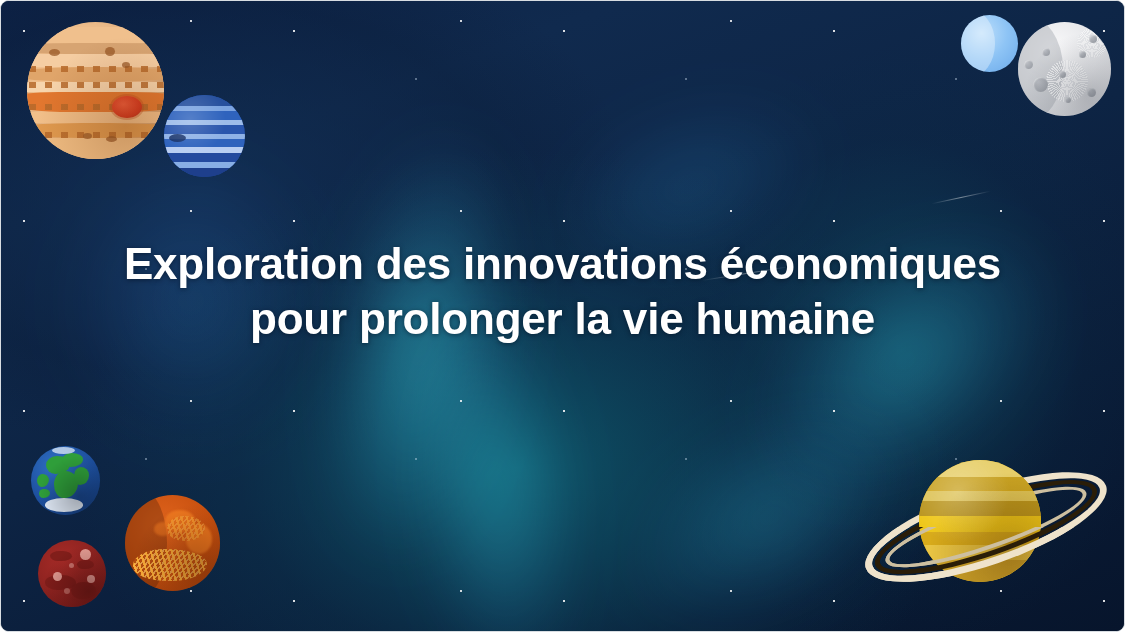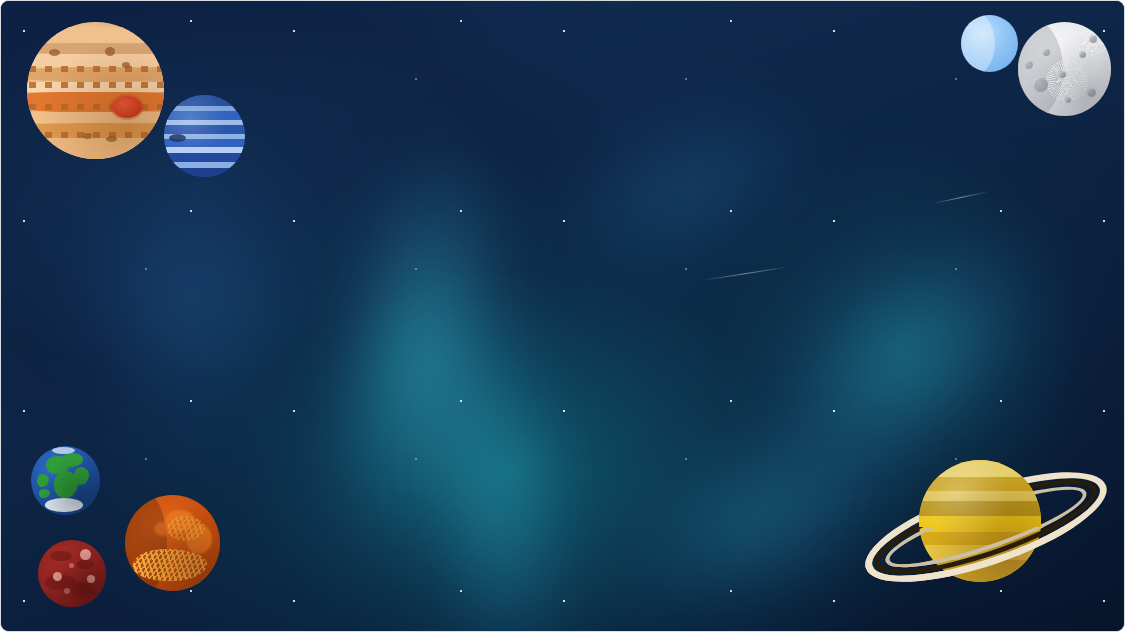--- a/index.html
+++ b/index.html
@@ -516,14 +516,17 @@
 
     <div class="ring-front-mask">
       <div class="ring-wrap" style="top:-80px;">
         <div class="ring ring-outer"></div>
         <div class="ring ring-dark"></div>
         <div class="ring ring-inner"></div>
       </div>
     </div>
   </div>
 
+  <div id="title-block">
+    <h1 id="title-text">Exploration des innovations économiques pour prolonger la vie humaine</h1>
+  </div>
 
 </div>
 
 </body></html>

